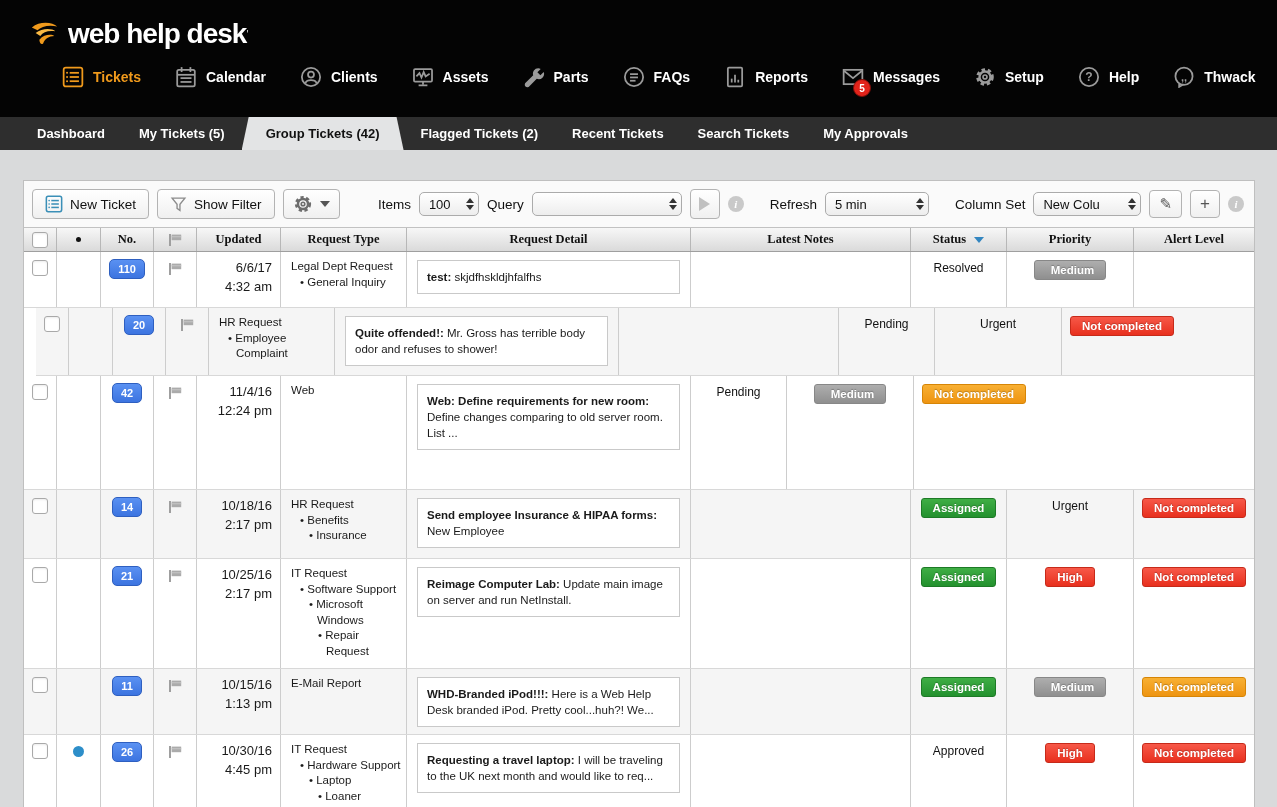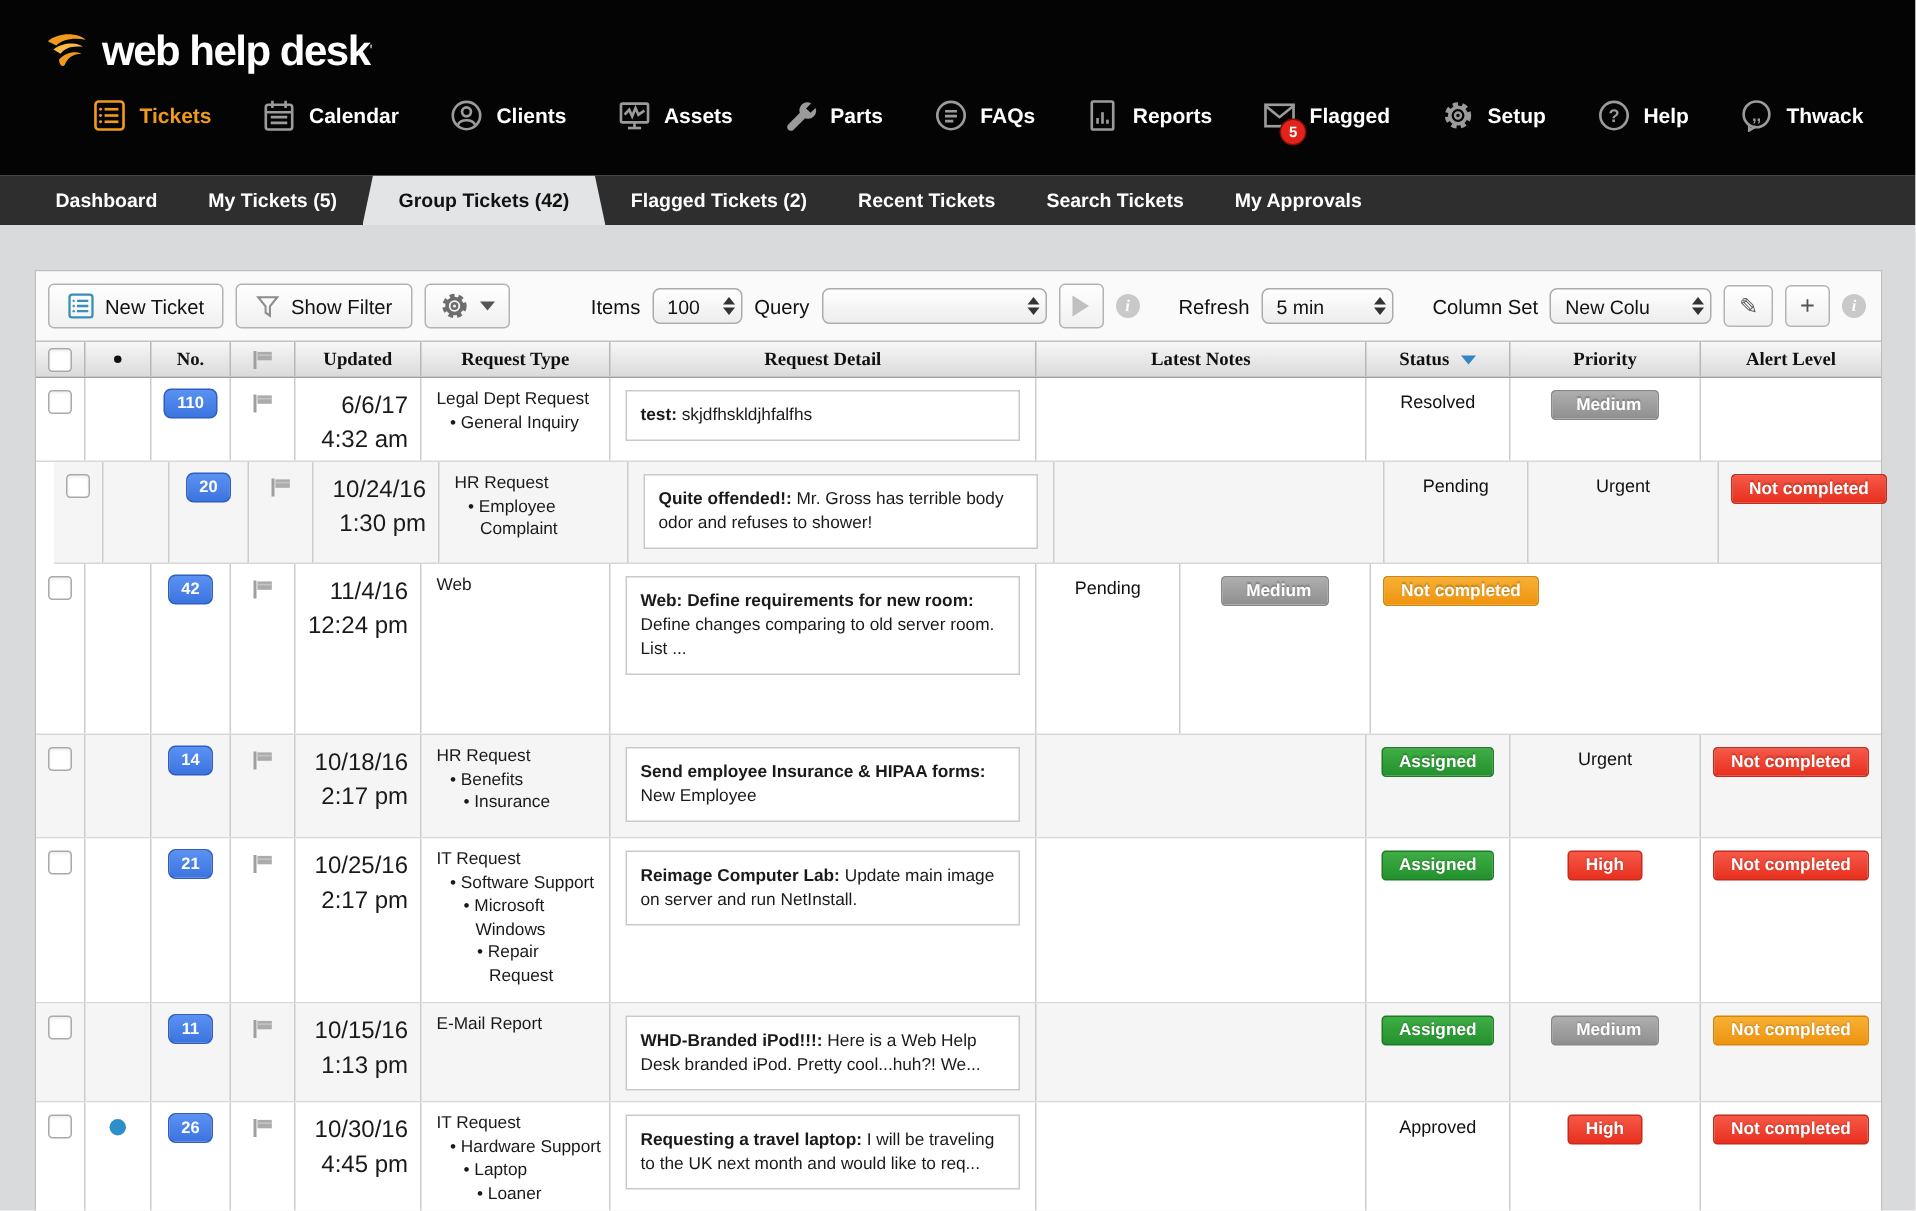--- a/index.html
+++ b/index.html
@@ -87,21 +87,21 @@
     width:14px;height:14px;border:1px solid #a9a9a9;border-radius:3px;background:#fff;
     display:block;margin:8px auto 0;box-shadow:inset 0 1px 2px rgba(0,0,0,.08);cursor:pointer;
   }
   .unread-dot{width:11px;height:11px;border-radius:50%;background:#2d8ec9;display:block;margin:11px auto 0;}
   .ticket-no{
     display:block;width:max-content;margin:7px auto 0;
     background:linear-gradient(#5a91f2,#3c74e0);border:1px solid #2e5fc0;border-radius:5px;
     color:#fff;font-size:11px;font-weight:bold;padding:3px 8px;cursor:pointer;
   }
   .flag-wrap{display:block;margin:9px auto 0;width:15px;cursor:pointer;}
-  .updated-cell{padding:7px 8px 0 2px;text-align:right;font-size:16px;color:#1a1a1a;line-height:1.45;}
+  .updated-cell{padding:7px 8px 0 2px;text-align:right;font-size:13px;color:#1a1a1a;line-height:1.45;}
   .rt-cell{padding:7px 3px 0 8px;font-size:11.5px;color:#1a1a1a;line-height:1.35;}
   .detail-box{
     margin:8px 10px;border:1px solid #c9c9c9;background:#fff;
     padding:8px 9px;font-size:11.5px;color:#1a1a1a;line-height:1.4;
   }
   .note{
     position:relative;margin:8px 20px 8px 8px;background:#cfe3fb;border:1px solid #a0c2ed;
     padding:9px 9px;font-size:11.5px;color:#15161a;line-height:1.35;
   }
   .note::after{
@@ -213,21 +213,21 @@
         <span class="nav-label">Reports</span>
       </div>
       <div class="nav-item">
         <span class="nav-icon">
           <svg class="icon" width="22" height="22" viewBox="0 0 20 20">
             <rect x="1.5" y="3.5" width="17" height="13" fill="none" stroke="#9b9b9b" stroke-width="1.6"></rect>
             <path d="M2 4.5 l8 6.5 8-6.5" fill="none" stroke="#9b9b9b" stroke-width="1.6"></path>
           </svg>
           <span class="nav-badge">5</span>
         </span>
-        <span class="nav-label">Flagged</span>
+        <span class="nav-label">Messages</span>
       </div>
       <div class="nav-item">
         <span class="nav-icon">
           <svg class="icon" width="22" height="22" viewBox="0 0 20 20">
             <circle cx="10" cy="10" r="6.4" fill="none" stroke="#9b9b9b" stroke-width="3.2" stroke-dasharray="3 2.4"></circle>
       <circle cx="10" cy="10" r="5" fill="none" stroke="#9b9b9b" stroke-width="2.2"></circle>
             <circle cx="10" cy="10" r="1.8" fill="none" stroke="#9b9b9b" stroke-width="1.5"></circle>
           </svg>
         </span>
         <span class="nav-label">Setup</span>
@@ -311,21 +311,21 @@
           <i class="dn"></i>
         </span>
     </span>
     <button class="btn play-btn btn-icon-only">
       <span class="play-tri"></span>
     </button>
     <span class="info-dot">i</span>
 
     <span class="gap-lg"></span>
     <span class="tb-label">Refresh</span>
-    <span class="select" style="width:88px">
+    <span class="select" style="width:104px">
       <span>5 min</span>
       <span class="stepper">
           <i class="up"></i>
           <i class="dn"></i>
         </span>
     </span>
     <span class="gap-lg"></span>
     <span class="tb-label">Column Set</span>
     <span class="select" style="width:108px">
       <span style="overflow:hidden;white-space:nowrap">New Colu</span>
@@ -429,24 +429,20 @@
         </div>
         <div class="cell" style="width:43px;padding-top:1px">
           <span class="flag-wrap">
             <svg class="icon" width="15" height="14" viewBox="0 0 15 14" style="margin:0 auto">
     <rect x="1" y="1" width="2" height="12" fill="#9f9f9f"></rect>
     <rect x="3.6" y="1.6" width="9.6" height="5.6" fill="#ababab"></rect>
     <rect x="3.6" y="3.2" width="9.6" height="1.1" fill="#c4c4c4"></rect>
   </svg>
           </span>
         </div>
-        <div class="cell updated-cell" style="width:84px">
-          <div>10/24/16</div>
-          <div>1:30 pm</div>
-        </div>
         <div class="cell rt-cell" style="width:126px">
           <div style="padding-left:2px;text-indent:0px">HR Request</div>
           <div style="padding-left:19px;text-indent:-8px">• Employee Complaint</div>
         </div>
         <div class="cell" style="width:284px">
       <div class="detail-box"><b>Quite offended!:</b> Mr. Gross has terrible body odor and refuses to shower!</div>
         </div>
         <div class="cell" style="width:220px"></div>
         <div class="cell" style="width:96px">
           <span class="plain-val">Pending</span>

